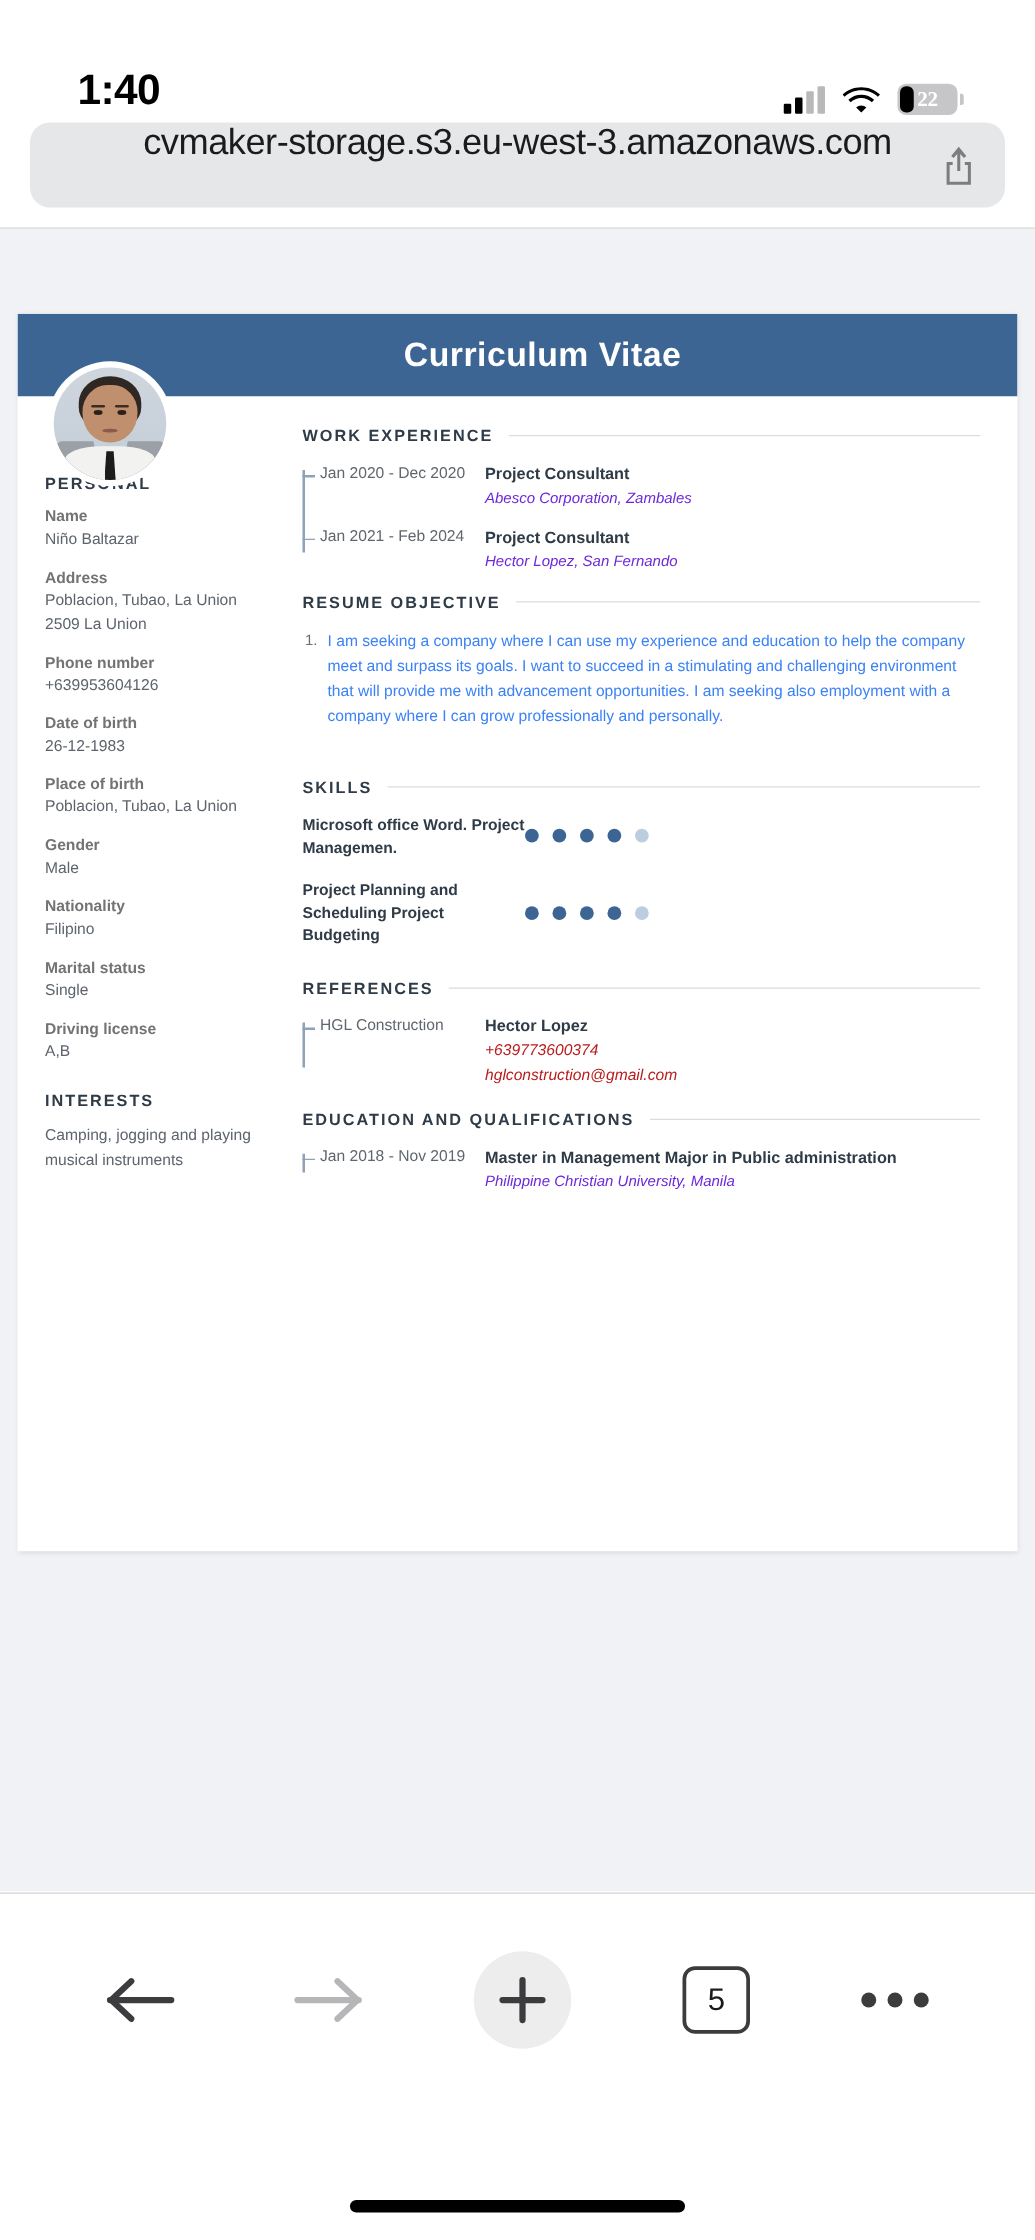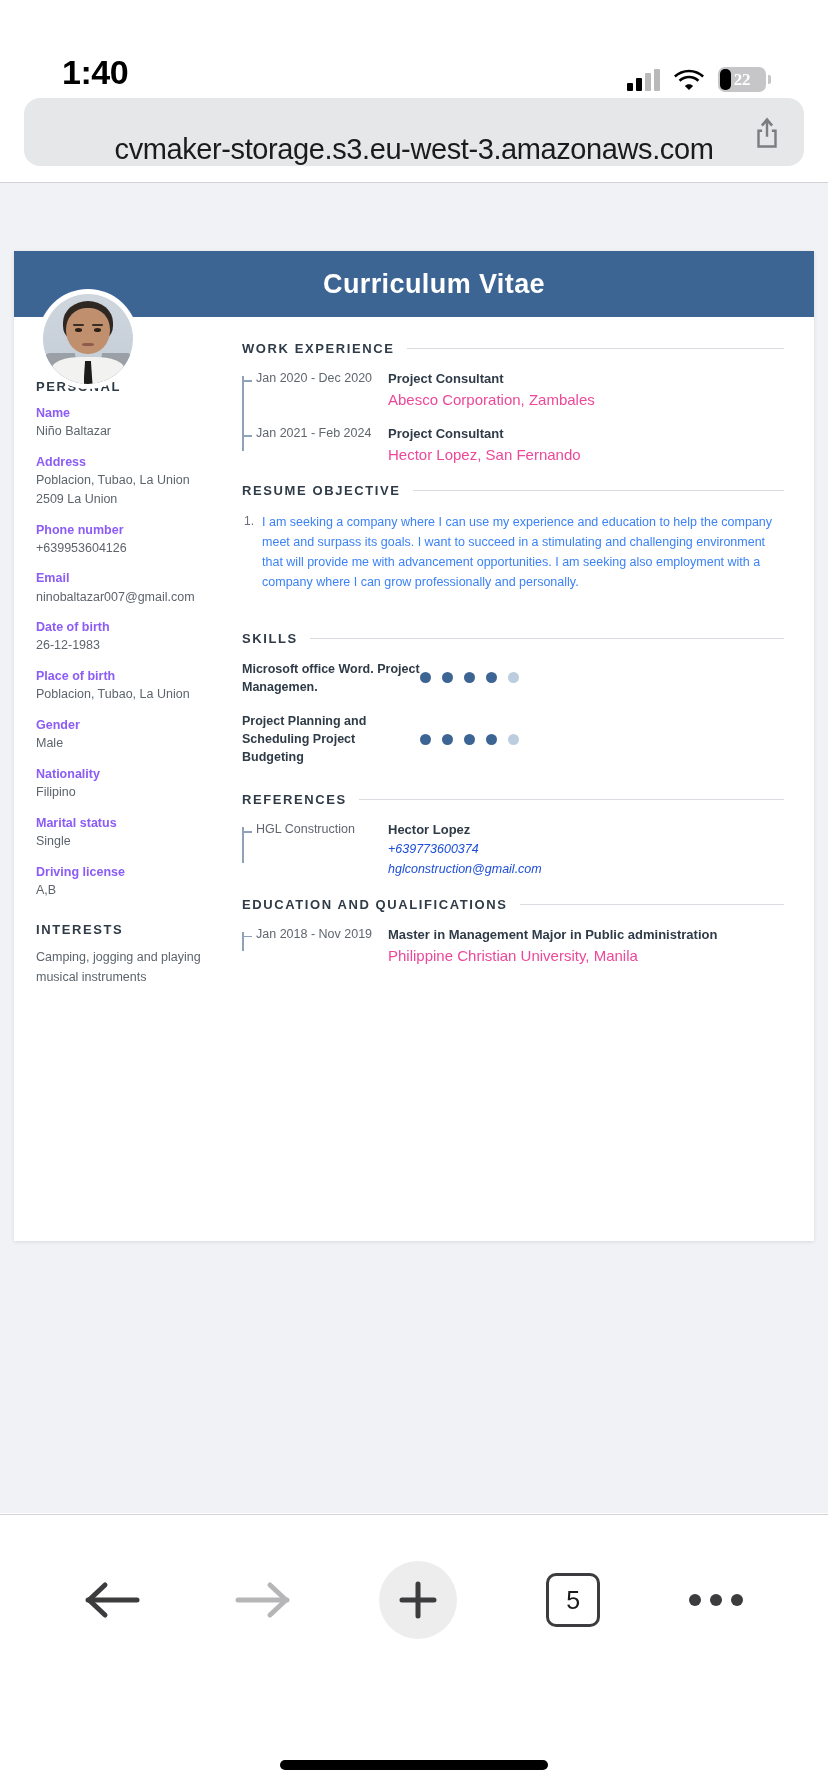--- a/index.html
+++ b/index.html
@@ -44,21 +44,21 @@
     font-weight:700; color:#fff; z-index:2; letter-spacing:-0.3px;font-family:Liberation Serif, serif;
   }
 
   
   .url-bar-wrap {
     padding: 6px 24px 16px 24px; background:#ffffff;
     border-bottom: 1px solid #d2d2d4;
   }
   .url-bar {
     height: 68px; background: #e6e7e9; border-radius: 16px;
-    display:flex; align-items:flex-end; justify-content:center;
+    display:flex; align-items:flex-start; justify-content:center;
     position: relative; padding: 0 40px;
   }
   .url-text {
     font-size: 29px; color:#1b1b1b; letter-spacing:-0.4px; white-space:nowrap;
   }
   .share-icon { position:absolute; right: 22px; top:50%; transform:translateY(-50%); }
   .share-icon svg { width: 30px; height: 34px; display:block; }
 
   
   .page-canvas {
@@ -114,21 +114,21 @@
     font-size: 13px; font-weight:700; color:#2f3b47; letter-spacing: 1.6px;
     margin-bottom: 10px;
   }
   .sec-title-row {
     display:flex; align-items:center; gap:12px; margin: 0 0 14px 0;
   }
   .sec-title-row .sec-title { margin-bottom:0; white-space:nowrap; }
   .sec-rule { flex:1; height:1px; background:#d9dde1; }
 
   .p-field { margin-bottom: 12px; }
-  .p-label { font-size: 12.5px; font-weight:700; color:#8b5cf6; line-height:1.45; }
+  .p-label { font-size: 12.5px; font-weight:700; color:#737373; line-height:1.45; }
   .p-value { font-size: 12.5px; color:#5d646c; line-height:1.5; }
 
   .interests-text { font-size:12.5px; color:#5d646c; line-height:1.6; }
 
   
   .timeline { position:relative; padding-left: 14px; margin-bottom: 8px; }
   .timeline:before {
     content:''; position:absolute; left:0; top:6px; bottom:16px;
     width:1.5px; background:#8ea2b8;
   }
@@ -136,36 +136,36 @@
   .tl-item:before{
     content:''; position:absolute; left:-14px; top:10px; width:10px; height:1.5px;
     background:#8ea2b8;
   }
   .tl-date {
     width: 132px; flex-shrink:0; font-size:12.5px; color:#60666e;
     padding-top:1px;
   }
   .tl-detail { flex:1; }
   .tl-role { font-size:13px; font-weight:700; color:#2f3b47; line-height:1.45; }
-  .tl-org { font-size:15px; color:#ec4899; line-height:1.5; }
+  .tl-org { font-size:12px; font-style:italic; color:#6d28d9; line-height:1.5; }
 
   .obj-list { padding-left: 2px; }
   .obj-row { display:flex; gap:8px; }
   .obj-num { font-size:12px; color:#6a7079; padding-top:2px; }
   .obj-text { font-size:12.5px; color:#3b82f6; line-height:1.62; text-align:left; }
 
   .skill-row { display:flex; margin-bottom: 16px; }
   .skill-name {
     width: 178px; font-size:12.5px; font-weight:700; color:#2f3b47; line-height:1.45;
   }
   .dots { display:flex; gap:11px; align-items:center; }
   .dot { width:11px; height:11px; border-radius:50%; background:#3d6594; }
   .dot.off { background:#bdcde0; }
 
-  .ref-contact { font-size:12.5px; font-style:italic; color:#1d4ed8; line-height:1.55; }
+  .ref-contact { font-size:12.5px; font-style:italic; color:#b91c1c; line-height:1.55; }
 
   
   .toolbar {
     position:absolute; left:0; right:0; bottom:0; height: 278px;
     background:#ffffff; border-top:1px solid #d2d2d4;
   }
   .toolbar-row {
     height: 170px; display:flex; align-items:center; justify-content:space-around;
     padding: 0 40px;
   }
@@ -260,24 +260,20 @@
         <div class="p-field">
           <div class="p-label">Address</div>
           <div class="p-value" style="white-space:pre-line">Poblacion, Tubao, La Union
 2509 La Union</div>
         </div>
         <div class="p-field">
           <div class="p-label">Phone number</div>
           <div class="p-value">+639953604126</div>
         </div>
         <div class="p-field">
-          <div class="p-label">Email</div>
-          <div class="p-value">ninobaltazar007@gmail.com</div>
-        </div>
-        <div class="p-field">
           <div class="p-label">Date of birth</div>
           <div class="p-value">26-12-1983</div>
         </div>
         <div class="p-field">
           <div class="p-label">Place of birth</div>
           <div class="p-value">Poblacion, Tubao, La Union</div>
         </div>
         <div class="p-field">
           <div class="p-label">Gender</div>
           <div class="p-value">Male</div>

